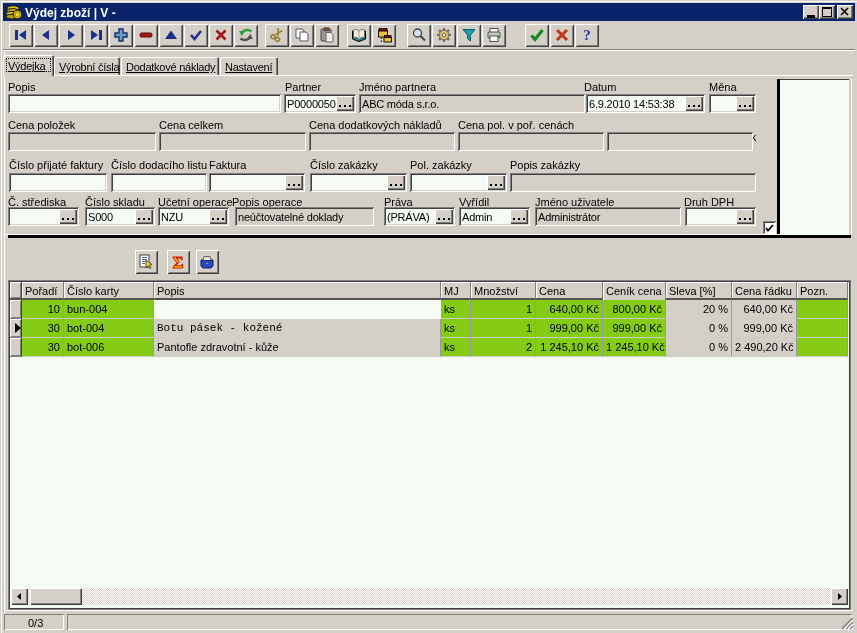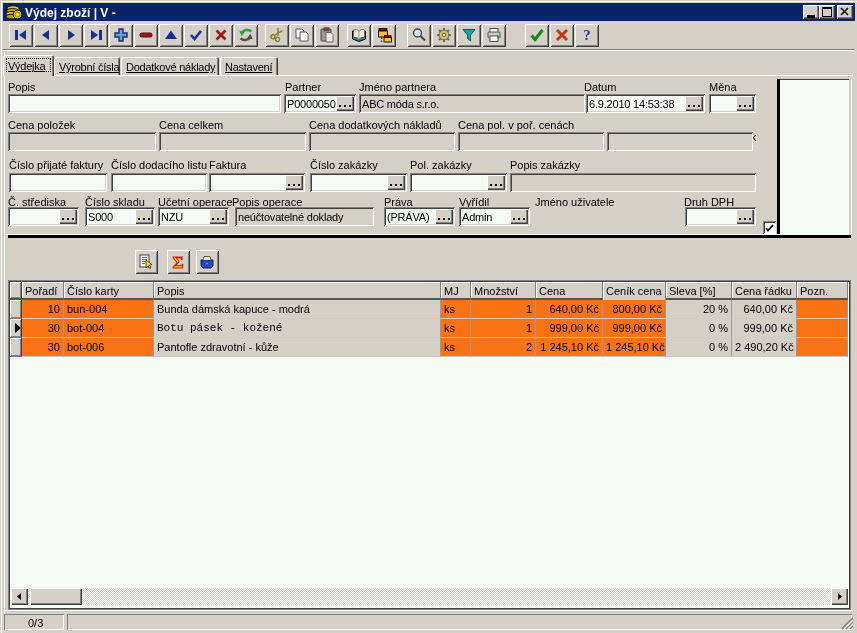--- a/index.html
+++ b/index.html
@@ -23,21 +23,21 @@
   box-shadow: inset 1px 1px 0 #ffffff, inset -1px 0 0 #404040, inset -2px 0 0 #808080;}
 .tab .tx{position:absolute;left:5px;top:4px;font:11px "Liberation Sans",sans-serif;letter-spacing:-0.25px;white-space:nowrap;text-decoration:underline;}
 .hcell{position:absolute;background:#d4d0c8;font:11px "Liberation Sans",sans-serif;
   border-right:1px solid #808080;border-bottom:2px solid #55544e;box-shadow:inset 1px 1px 0 #ffffff;
   box-sizing:border-box;padding:3px 0 0 3px;overflow:hidden;white-space:nowrap;}
 .cell{position:absolute;font:11px "Liberation Sans",sans-serif;box-sizing:border-box;
   border-right:1px solid #9a9a9a;border-bottom:1px solid #cfccc3;padding:3px 3px 0 3px;
   overflow:hidden;white-space:nowrap;}
 .cell.num{text-align:right;}
 .cell.gray{background:#d4d0c8;}
-.cell.white{background:#f97316;}
+.cell.white{background:#84cc16;}
 .gut{position:absolute;background:#d4d0c8;border-right:1px solid #404040;border-bottom:1px solid #808080;
   box-shadow: inset 1px 1px 0 #ffffff, inset -1px -1px 0 #808080;box-sizing:border-box;}
 .gut.h{border-bottom:2px solid #55544e;}
 </style>
 </head>
 <body>
 <div id="win">
 
 <div class="abs" style="left:3px;top:3px;width:852px;height:18px;background:#0a246a;"></div>
 <div class="abs" style="left:6px;top:4px;width:16px;height:16px;">
@@ -302,20 +302,23 @@
 <div class="fld" style="left:384px;top:207px;width:71px;">
       <span class="tx">(PRÁVA)</span>
       <span class="dots"></span>
     </div>
 <div class="lb" style="left:459px;top:196px;">Vyřídil</div>
 <div class="fld" style="left:459px;top:207px;width:71px;">
       <span class="tx">Admin</span>
       <span class="dots"></span>
     </div>
 <div class="lb" style="left:535px;top:196px;">Jméno uživatele</div>
+<div class="fld ro" style="left:535px;top:207px;width:146px;">
+      <span class="tx">Administrátor</span>
+    </div>
 <div class="lb" style="left:684px;top:196px;">Druh DPH</div>
 <div class="fld" style="left:685px;top:207px;width:71px;">
       <span class="dots"></span>
     </div>
 
 <div class="abs" style="left:763px;top:221px;width:13px;height:13px;background:#fff;box-shadow:inset 1px 1px 0 #808080,inset -1px -1px 0 #fff,inset 2px 2px 0 #404040;">
 <svg width="13" height="13">
         <path d="M3 6 L5 8.5 L10 3" stroke="#000" stroke-width="1.8" fill="none"></path>
       </svg>
 </div>
@@ -362,21 +365,20 @@
 <div class="hcell" style="left:431px;top:0;width:30px;height:18px;">MJ</div>
 <div class="hcell" style="left:461px;top:0;width:65px;height:18px;">Množství</div>
 <div class="hcell" style="left:526px;top:0;width:67px;height:18px;">Cena</div>
 <div class="hcell" style="left:593px;top:0;width:63px;height:36px;">Ceník cena</div>
 <div class="hcell" style="left:656px;top:0;width:66px;height:18px;">Sleva [%]</div>
 <div class="hcell" style="left:722px;top:0;width:65px;height:18px;">Cena řádku</div>
 <div class="hcell" style="left:787px;top:0;width:51px;height:18px;">Pozn.</div>
 <div class="gut" style="left:0;top:18px;width:12px;height:19px;"></div>
 <div class="cell num white" style="left:12px;top:18px;width:42px;height:19px;">10</div>
 <div class="cell white" style="left:54px;top:18px;width:90px;height:19px;">bun-004</div>
-<div class="cell gray" style="left:144px;top:18px;width:287px;height:19px;">Bunda dámská kapuce - modrá</div>
 <div class="cell white" style="left:431px;top:18px;width:30px;height:19px;">ks</div>
 <div class="cell num white" style="left:461px;top:18px;width:65px;height:19px;">1</div>
 <div class="cell num white" style="left:526px;top:18px;width:67px;height:19px;">640,00 Kč</div>
 <div class="cell num white" style="left:593px;top:18px;width:63px;height:19px;">800,00 Kč</div>
 <div class="cell num gray" style="left:656px;top:18px;width:66px;height:19px;">20 %</div>
 <div class="cell num gray" style="left:722px;top:18px;width:65px;height:19px;">640,00 Kč</div>
 <div class="cell white" style="left:787px;top:18px;width:51px;height:19px;"></div>
 <div class="gut" style="left:0;top:37px;width:12px;height:19px;">
           <svg width="12" height="18" style="position:absolute;left:2px;top:1px;">
             <path d="M3 3 L3 13 L9 8 Z" fill="#000"></path>

